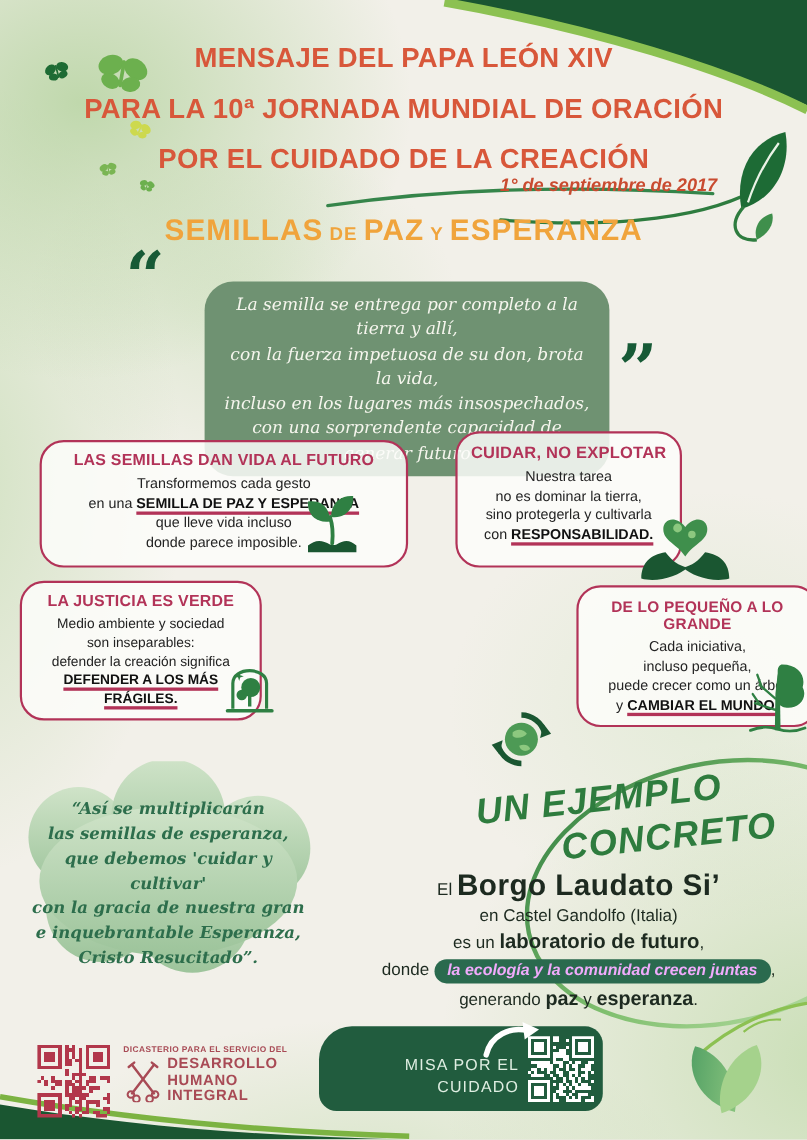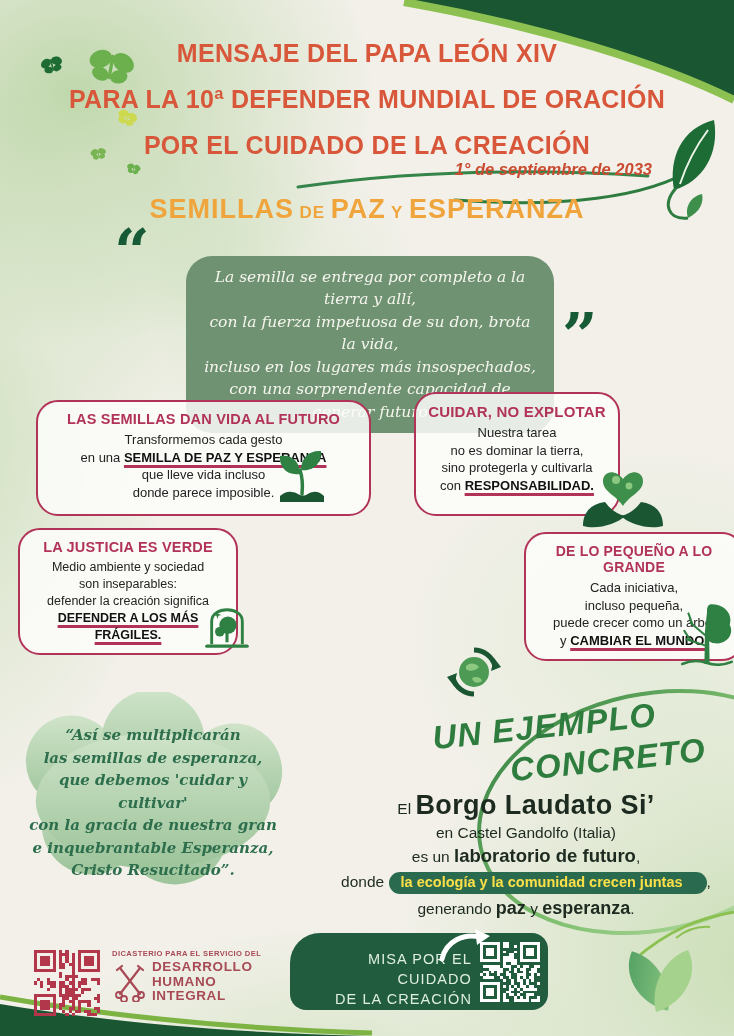--- a/index.html
+++ b/index.html
@@ -49,22 +49,22 @@
   .ex-head{position:absolute;left:420px;top:704px;width:300px;z-index:2;transform:rotate(-6deg);
     color:#2e7c3e;font-weight:bold;font-style:italic;font-size:33px;letter-spacing:1px;line-height:40px;}
   .ex-head .l2{padding-left:88px;display:block;}
   .ex-head .l1{padding-left:14px;display:block;}
   .ex-body{position:absolute;left:340px;top:790px;width:372px;z-index:2;text-align:center;color:#1d2a20;}
   .ex-body .ln{margin:0 0 3px 0;}
   .b-sm{font-size:15.5px;}
   .b-xl{font-size:27px;font-weight:bold;letter-spacing:.4px;}
   .b-md{font-size:18.5px;font-weight:bold;}
   .b-md2{font-size:18px;font-weight:bold;}
-  .pill{display:inline-block;background:#2a6a4e;color:#fde047;font-weight:bold;font-size:14.5px;
-    padding:2px 24px 4px 12px;border-radius:14px;}
+  .pill{display:inline-block;background:#2a6a4e;color:#f0abfc;font-style:italic;font-weight:bold;font-size:14.5px;
+    padding:2px 12px 4px 12px;border-radius:14px;}
 
   
   .dicastery{position:absolute;left:112px;top:949px;width:184px;color:#a84a55;z-index:2;}
   .dic-small{font-size:7.6px;letter-spacing:.4px;font-weight:bold;margin-bottom:2px;}
   .dic-row{display:flex;align-items:flex-start;}
   .dic-lines{font-size:13.5px;font-weight:bold;letter-spacing:.6px;line-height:14.5px;margin-left:4px;}
   .misa-box{position:absolute;left:290px;top:933px;width:258px;height:77px;background:#215c3e;
     border-radius:30px 16px 16px 16px;z-index:2;display:flex;align-items:center;}
   .misa-text{flex:1;text-align:right;color:#dfeee2;font-size:14.5px;letter-spacing:1.1px;line-height:20px;padding-left:12px;margin-top:14px;}
   .misa-qr{width:60px;height:60px;margin:0 8px 0 8px;flex:0 0 auto;}
@@ -161,24 +161,24 @@
         <ellipse cx="6.5" cy="8" rx="5.5" ry="4.2" transform="rotate(-28 6.5 8)"></ellipse>
         <ellipse cx="7.5" cy="15" rx="4.2" ry="3.2" transform="rotate(20 7.5 15)"></ellipse>
         <ellipse cx="17.5" cy="8" rx="5.5" ry="4.2" transform="rotate(28 17.5 8)"></ellipse>
         <ellipse cx="16.5" cy="15" rx="4.2" ry="3.2" transform="rotate(-20 16.5 15)"></ellipse>
         <rect x="11.2" y="5" width="1.6" height="12" rx=".8"></rect>
       </g>
     </svg>
 
   <div class="hdr">
     <div class="t">MENSAJE DEL PAPA LEÓN XIV</div>
-    <div class="t">PARA LA 10ª DEFENDER MUNDIAL DE ORACIÓN</div>
+    <div class="t">PARA LA 10ª JORNADA MUNDIAL DE ORACIÓN</div>
     <div class="t">POR EL CUIDADO DE LA CREACIÓN</div>
   </div>
-  <div class="date">1° de septiembre de 2033</div>
+  <div class="date">1° de septiembre de 2017</div>
   <div class="subtitle">
     <span class="big">SEMILLAS</span>
     <span class="small">DE</span>
     <span class="big">PAZ</span>
     <span class="small">Y</span>
     <span class="big">ESPERANZA</span>
   </div>
 
   <div class="qmark" style="left:114px;top:232px;">“</div>
   <div class="quote-box">
@@ -443,21 +443,20 @@
         <div>DESARROLLO</div>
         <div>HUMANO</div>
         <div>INTEGRAL</div>
       </div>
     </div>
   </div>
 
   <div class="misa-box">
     <div class="misa-text">
       <div>MISA POR EL CUIDADO</div>
-      <div>DE LA CREACIÓN</div>
     </div>
     <svg class="misa-qr qr" viewBox="0 0 21 21" shape-rendering="crispEdges">
         <rect x="8" y="0" width="1" height="1" fill="#ffffff"></rect>
         <rect x="9" y="0" width="1" height="1" fill="#ffffff"></rect>
         <rect x="8" y="1" width="1" height="1" fill="#ffffff"></rect>
         <rect x="9" y="1" width="1" height="1" fill="#ffffff"></rect>
         <rect x="12" y="1" width="1" height="1" fill="#ffffff"></rect>
         <rect x="8" y="3" width="1" height="1" fill="#ffffff"></rect>
         <rect x="12" y="3" width="1" height="1" fill="#ffffff"></rect>
         <rect x="10" y="4" width="1" height="1" fill="#ffffff"></rect>

